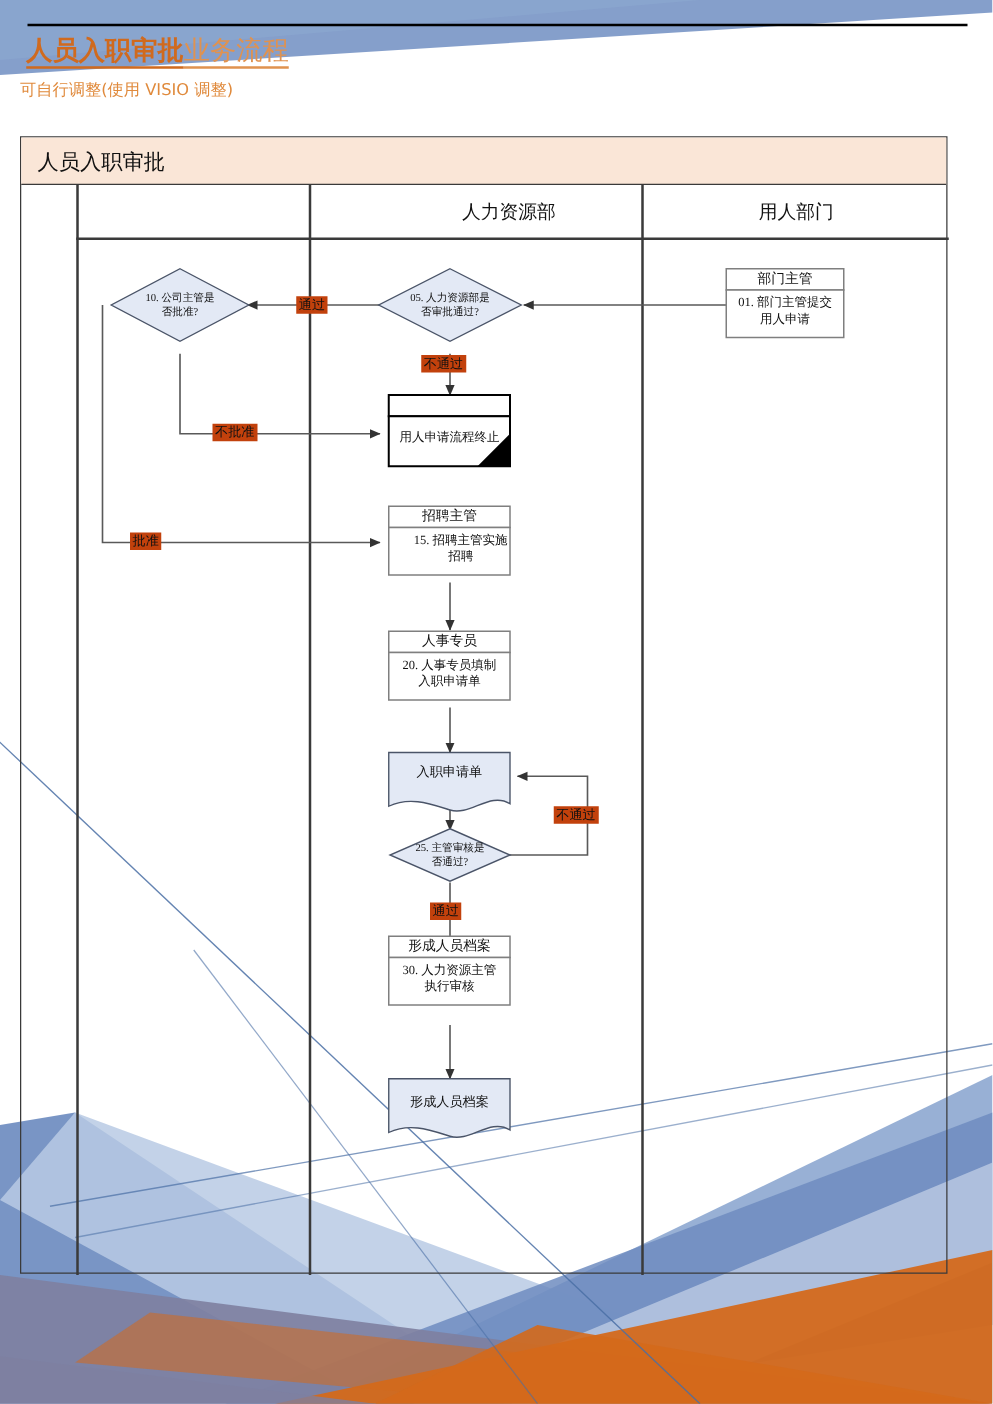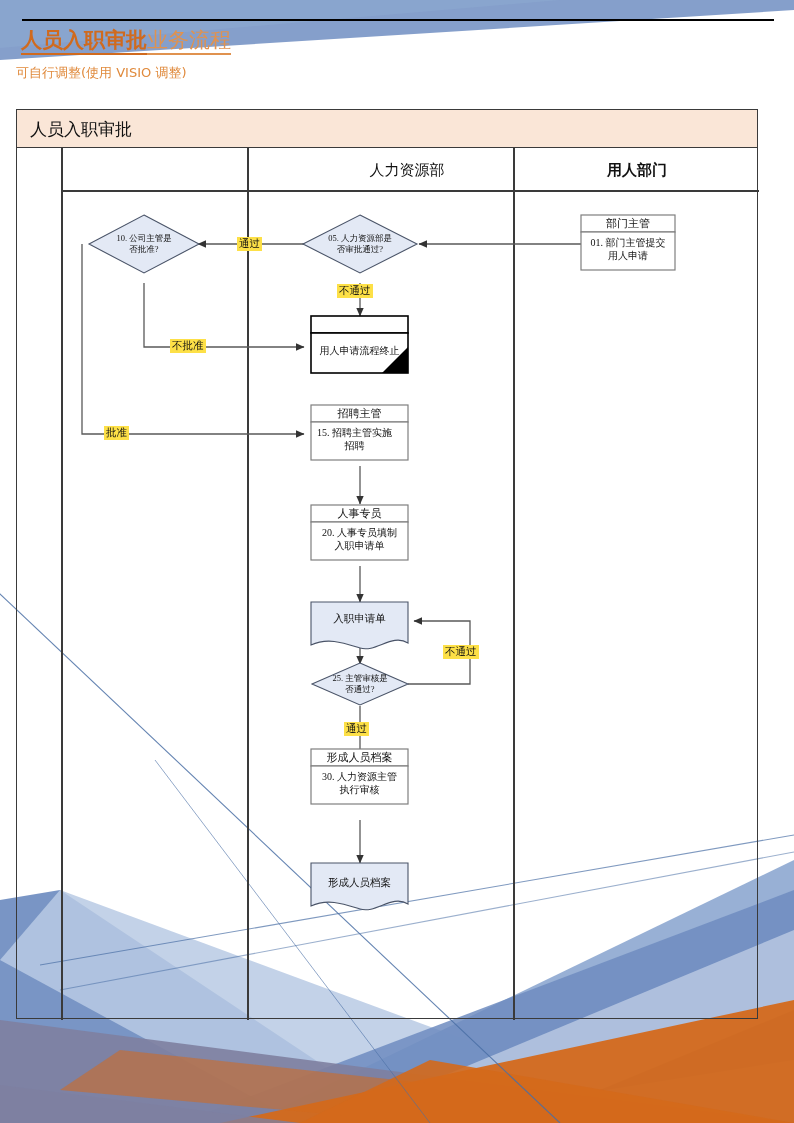--- a/index.html
+++ b/index.html
@@ -53,39 +53,39 @@
   
   .hsep{position:absolute;left:44px;top:80px;width:698px;height:1.5px;background:#3a3a3a;}
 
   .lane-head{
     position:absolute;top:46px;height:28px;line-height:28px;text-align:center;
     font-size:15px;color:#111;
     font-family:"Liberation Serif","DejaVu Serif",serif;
   }
   .lane-head.h1{left:46px;width:184px;}
   .lane-head.h2{left:232px;width:264px;padding-left:26px;}
-  .lane-head.h3{left:498px;width:244px;font-weight:bold;}
+  .lane-head.h3{left:498px;width:244px;}
 
   
   .flow{position:absolute;left:0;top:0;width:794px;height:1123px;}
   .flow svg{display:block;}
 
   
   .node-text{
     position:absolute;text-align:center;color:#111;
     font-family:"Liberation Serif","DejaVu Serif",serif;
     pointer-events:none;
   }
   .nt-hdr{font-size:11px;line-height:13px;}
   .nt-body{font-size:10px;line-height:12.5px;}
   .nt-dia{font-size:8.5px;line-height:11px;}
   .nt-doc{font-size:10.5px;line-height:14px;}
   .edge-lbl{
     position:absolute;font-size:10.5px;color:#111;white-space:nowrap;
-    background:#fde047;padding:0 2px;
+    background:#c2410c;padding:0 2px;
     font-family:"Liberation Serif","DejaVu Serif",serif;
   }
 </style>
 </head>
 <body>
 
 <div class="page">
 
   <div class="deco">
     <svg viewBox="0 0 794 1123" xmlns="http://www.w3.org/2000/svg">
@@ -200,21 +200,21 @@
   <div class="node-text nt-dia" style="left:296px;top:233px;width:128px;white-space:pre-line;">05. 人力资源部是
 否审批通过?</div>
 
   <div class="node-text nt-dia" style="left:84px;top:233px;width:120px;white-space:pre-line;">10. 公司主管是
 否批准?</div>
 
   <div class="node-text nt-hdr" style="left:311px;top:318px;width:97px;"></div>
   <div class="node-text nt-body" style="left:311px;top:345px;width:97px;">用人申请流程终止</div>
 
   <div class="node-text nt-hdr" style="left:311px;top:407px;width:97px;">招聘主管</div>
-  <div class="node-text nt-body" style="left:306px;top:427px;width:97px;white-space:pre-line;">15. 招聘主管实施
+  <div class="node-text nt-body" style="left:320px;top:427px;width:97px;white-space:pre-line;">15. 招聘主管实施
 招聘</div>
 
   <div class="node-text nt-hdr" style="left:311px;top:507px;width:97px;">人事专员</div>
   <div class="node-text nt-body" style="left:311px;top:527px;width:97px;white-space:pre-line;">20. 人事专员填制
 入职申请单</div>
 
   <div class="node-text nt-doc" style="left:311px;top:612px;width:97px;">入职申请单</div>
 
   <div class="node-text nt-dia" style="left:300px;top:673px;width:120px;white-space:pre-line;">25. 主管审核是
 否通过?</div>

